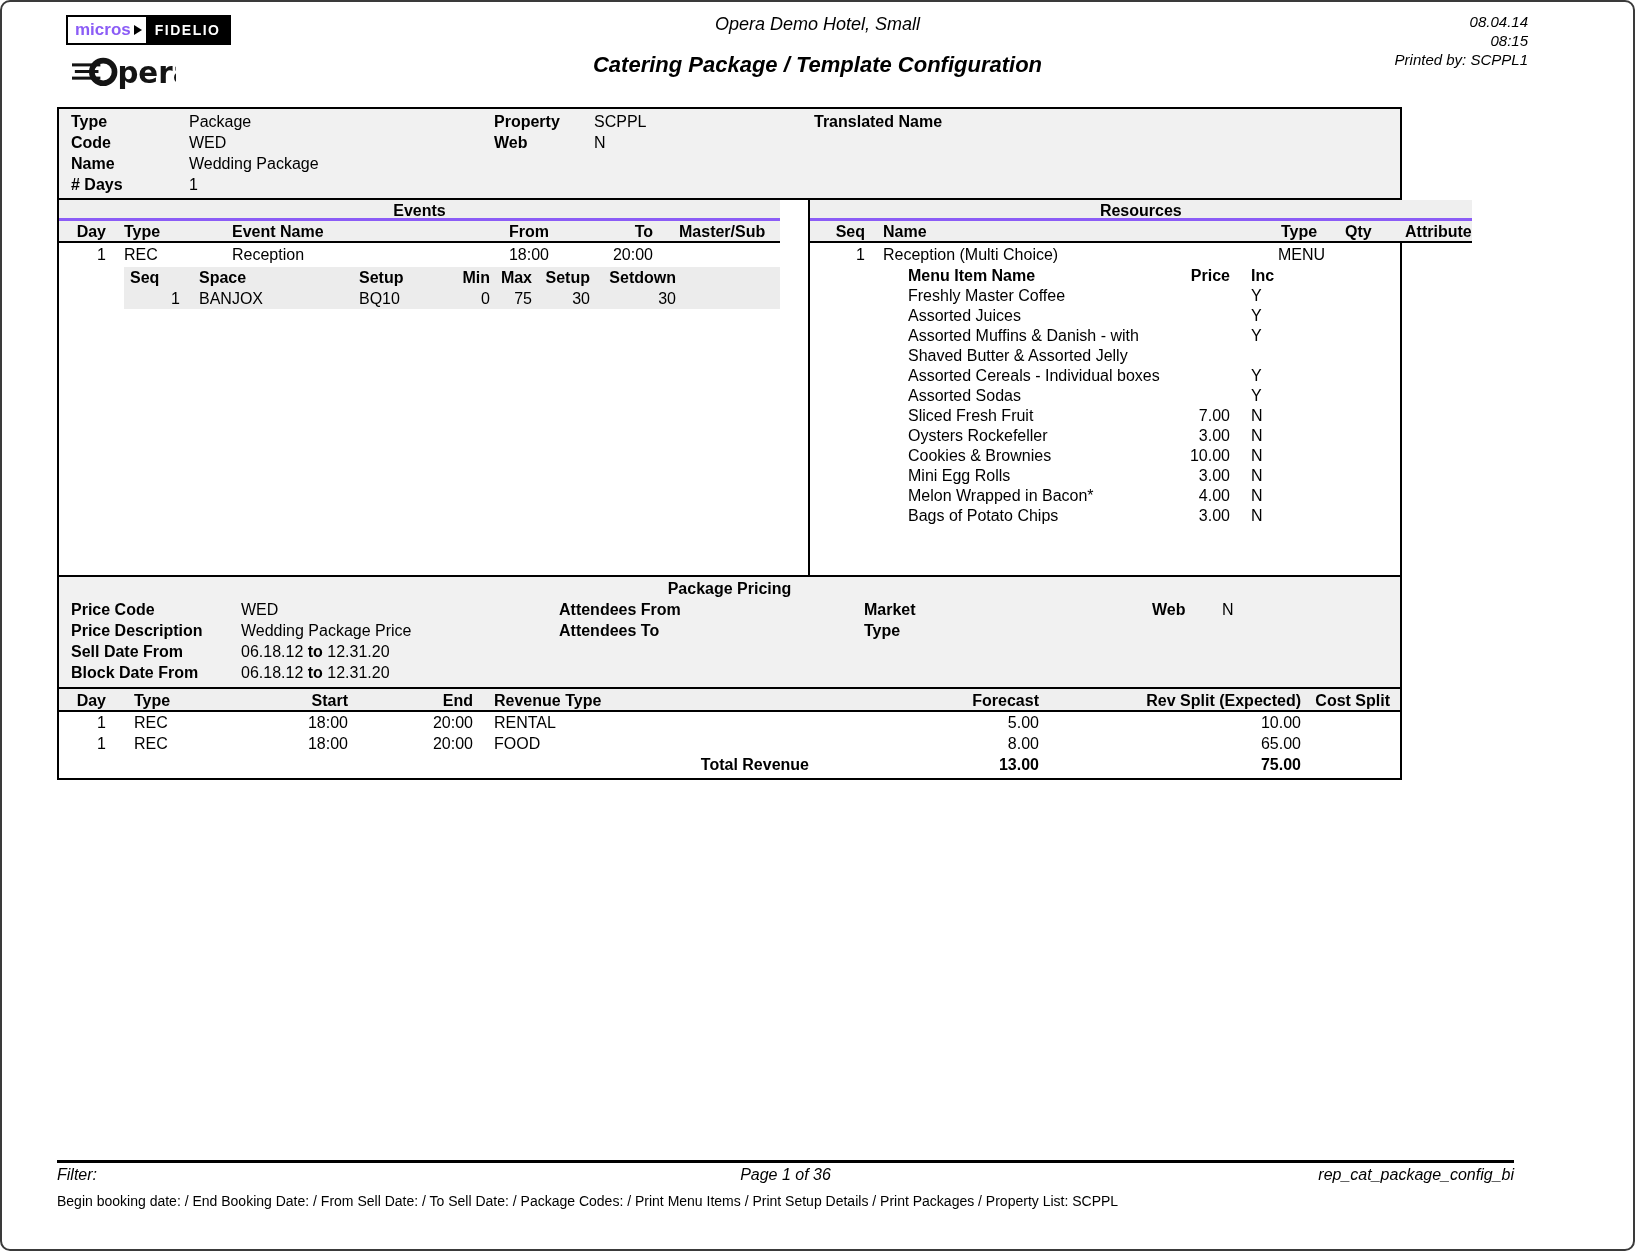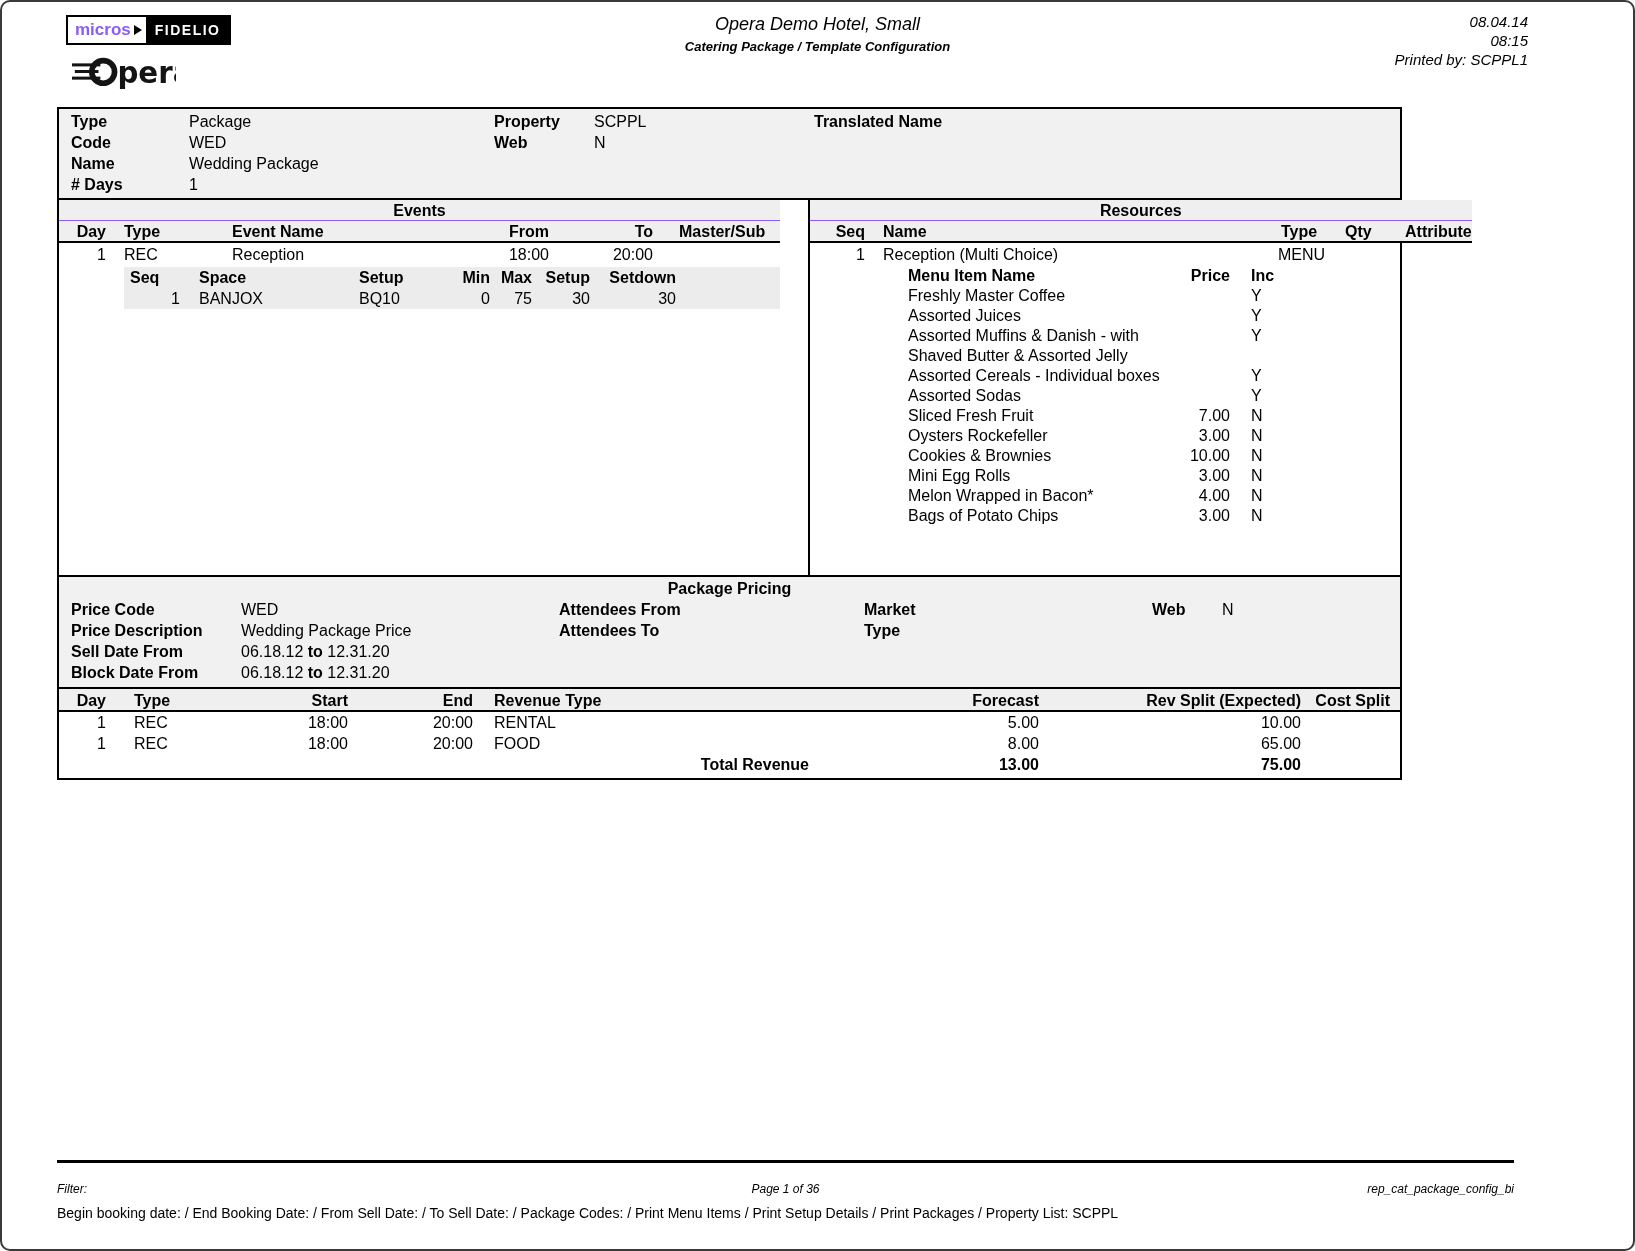--- a/index.html
+++ b/index.html
@@ -17,34 +17,34 @@
   }
   
   .hdr-logos { position:absolute; top:13px; left:64px; }
   .mf-logo { display:inline-flex; border:2px solid #000; height:30px; }
   .mf-micros { background:#fff; color:#8b5cf6; font-weight:bold; font-size:17px; padding:1px 4px 1px 7px; display:flex; align-items:center; }
   .mf-arrow-icon { width:0; height:0; border-left:8px solid #000; border-top:5px solid transparent; border-bottom:5px solid transparent; margin-left:3px; }
   .mf-fidelio { background:#000; color:#fff; font-weight:bold; font-size:14px; letter-spacing:1.5px; padding:1px 9px; display:flex; align-items:center; }
   .opera-logo { margin-top:6px; margin-left:6px; }
   .hdr-center { position:absolute; top:12px; left:0; width:100%; text-align:center; }
   .hotel-name { font-size:18px; font-style:italic; }
-  .report-title { font-size:13px; font-style:italic; font-weight:bold; margin-top:4px; }
+  .report-title { font-size:22px; font-style:italic; font-weight:bold; margin-top:17px; }
   .hdr-right { position:absolute; top:10px; right:105px; text-align:right; font-style:italic; font-size:15px; line-height:19px; }
   
   .content { position:absolute; left:55px; top:105px; width:1345px; border:2px solid #000; background:#fff; }
   .b { font-weight:bold; }
   .ar { text-align:right; }
   
   .sec-info { background:#f1f1f1; padding:2px 0 3px 0; }
   .info-grid { display:grid; grid-template-columns:118px 305px 100px 220px 1fr; padding-left:12px; line-height:21px; }
   
   .sec-er { border-top:2px solid #000; display:flex; align-items:stretch; height:377px; }
   .er-left { width:728px; }
   .er-right { flex:1; border-left:2px solid #000;margin-left:28px; }
-  .er-title { height:21px; line-height:21px; text-align:center; font-weight:bold; background:#efefef; border-bottom:1px solid #8b5cf6; }
+  .er-title { height:21px; line-height:21px; text-align:center; font-weight:bold; background:#efefef; border-bottom:3px solid #8b5cf6; }
   .er-head { background:#efefef; border-bottom:2px solid #000; font-weight:bold; height:22px; line-height:22px; }
   .ev-grid { display:grid; grid-template-columns:55px 110px 275px 50px 110px 1fr; }
   .ev-grid .c1 { text-align:right; padding-right:8px; }
   .ev-grid .c2 { padding-left:10px; }
   .ev-grid .c3 { padding-left:8px; }
   .ev-grid .c4 { text-align:right; }
   .ev-grid .c5 { text-align:right; padding-right:6px; }
   .ev-grid .c6 { padding-left:20px; }
   .ev-row { line-height:20px; margin-top:2px; }
   .sp-block { width:656px; margin-left:65px; margin-top:2px; background:#ececec; line-height:21px; }
@@ -77,21 +77,21 @@
   .rev-grid .v5 { padding-left:15px; }
   .rev-grid .v5t { text-align:right; }
   .rev-grid .v6 { text-align:right; padding-right:5px; }
   .rev-grid .v7 { text-align:right; padding-right:3px; }
   .rev-grid .v8 { text-align:right; padding-right:10px; }
   .rev-head { background:#efefef; border-bottom:2px solid #000; font-weight:bold; height:23px; line-height:23px; }
   .rev-row { line-height:21px; }
   
   .footer { position:absolute; top:1158px; left:55px; width:1457px; }
   .f-rule { height:2px; border-top:1px solid #000; border-bottom:2px solid #000; }
-  .f-row { display:flex; margin-top:19px; font-size:12px; font-style:italic; }
+  .f-row { display:flex; margin-top:3px; font-size:16px; font-style:italic; }
   .f-row > div { flex:1; }
   .f-center { text-align:center; }
   .f-right { text-align:right; }
   .f-filterline { margin-top:9px; font-size:14px; }
 </style>
 </head>
 <body>
 
 <div class="page">
 

